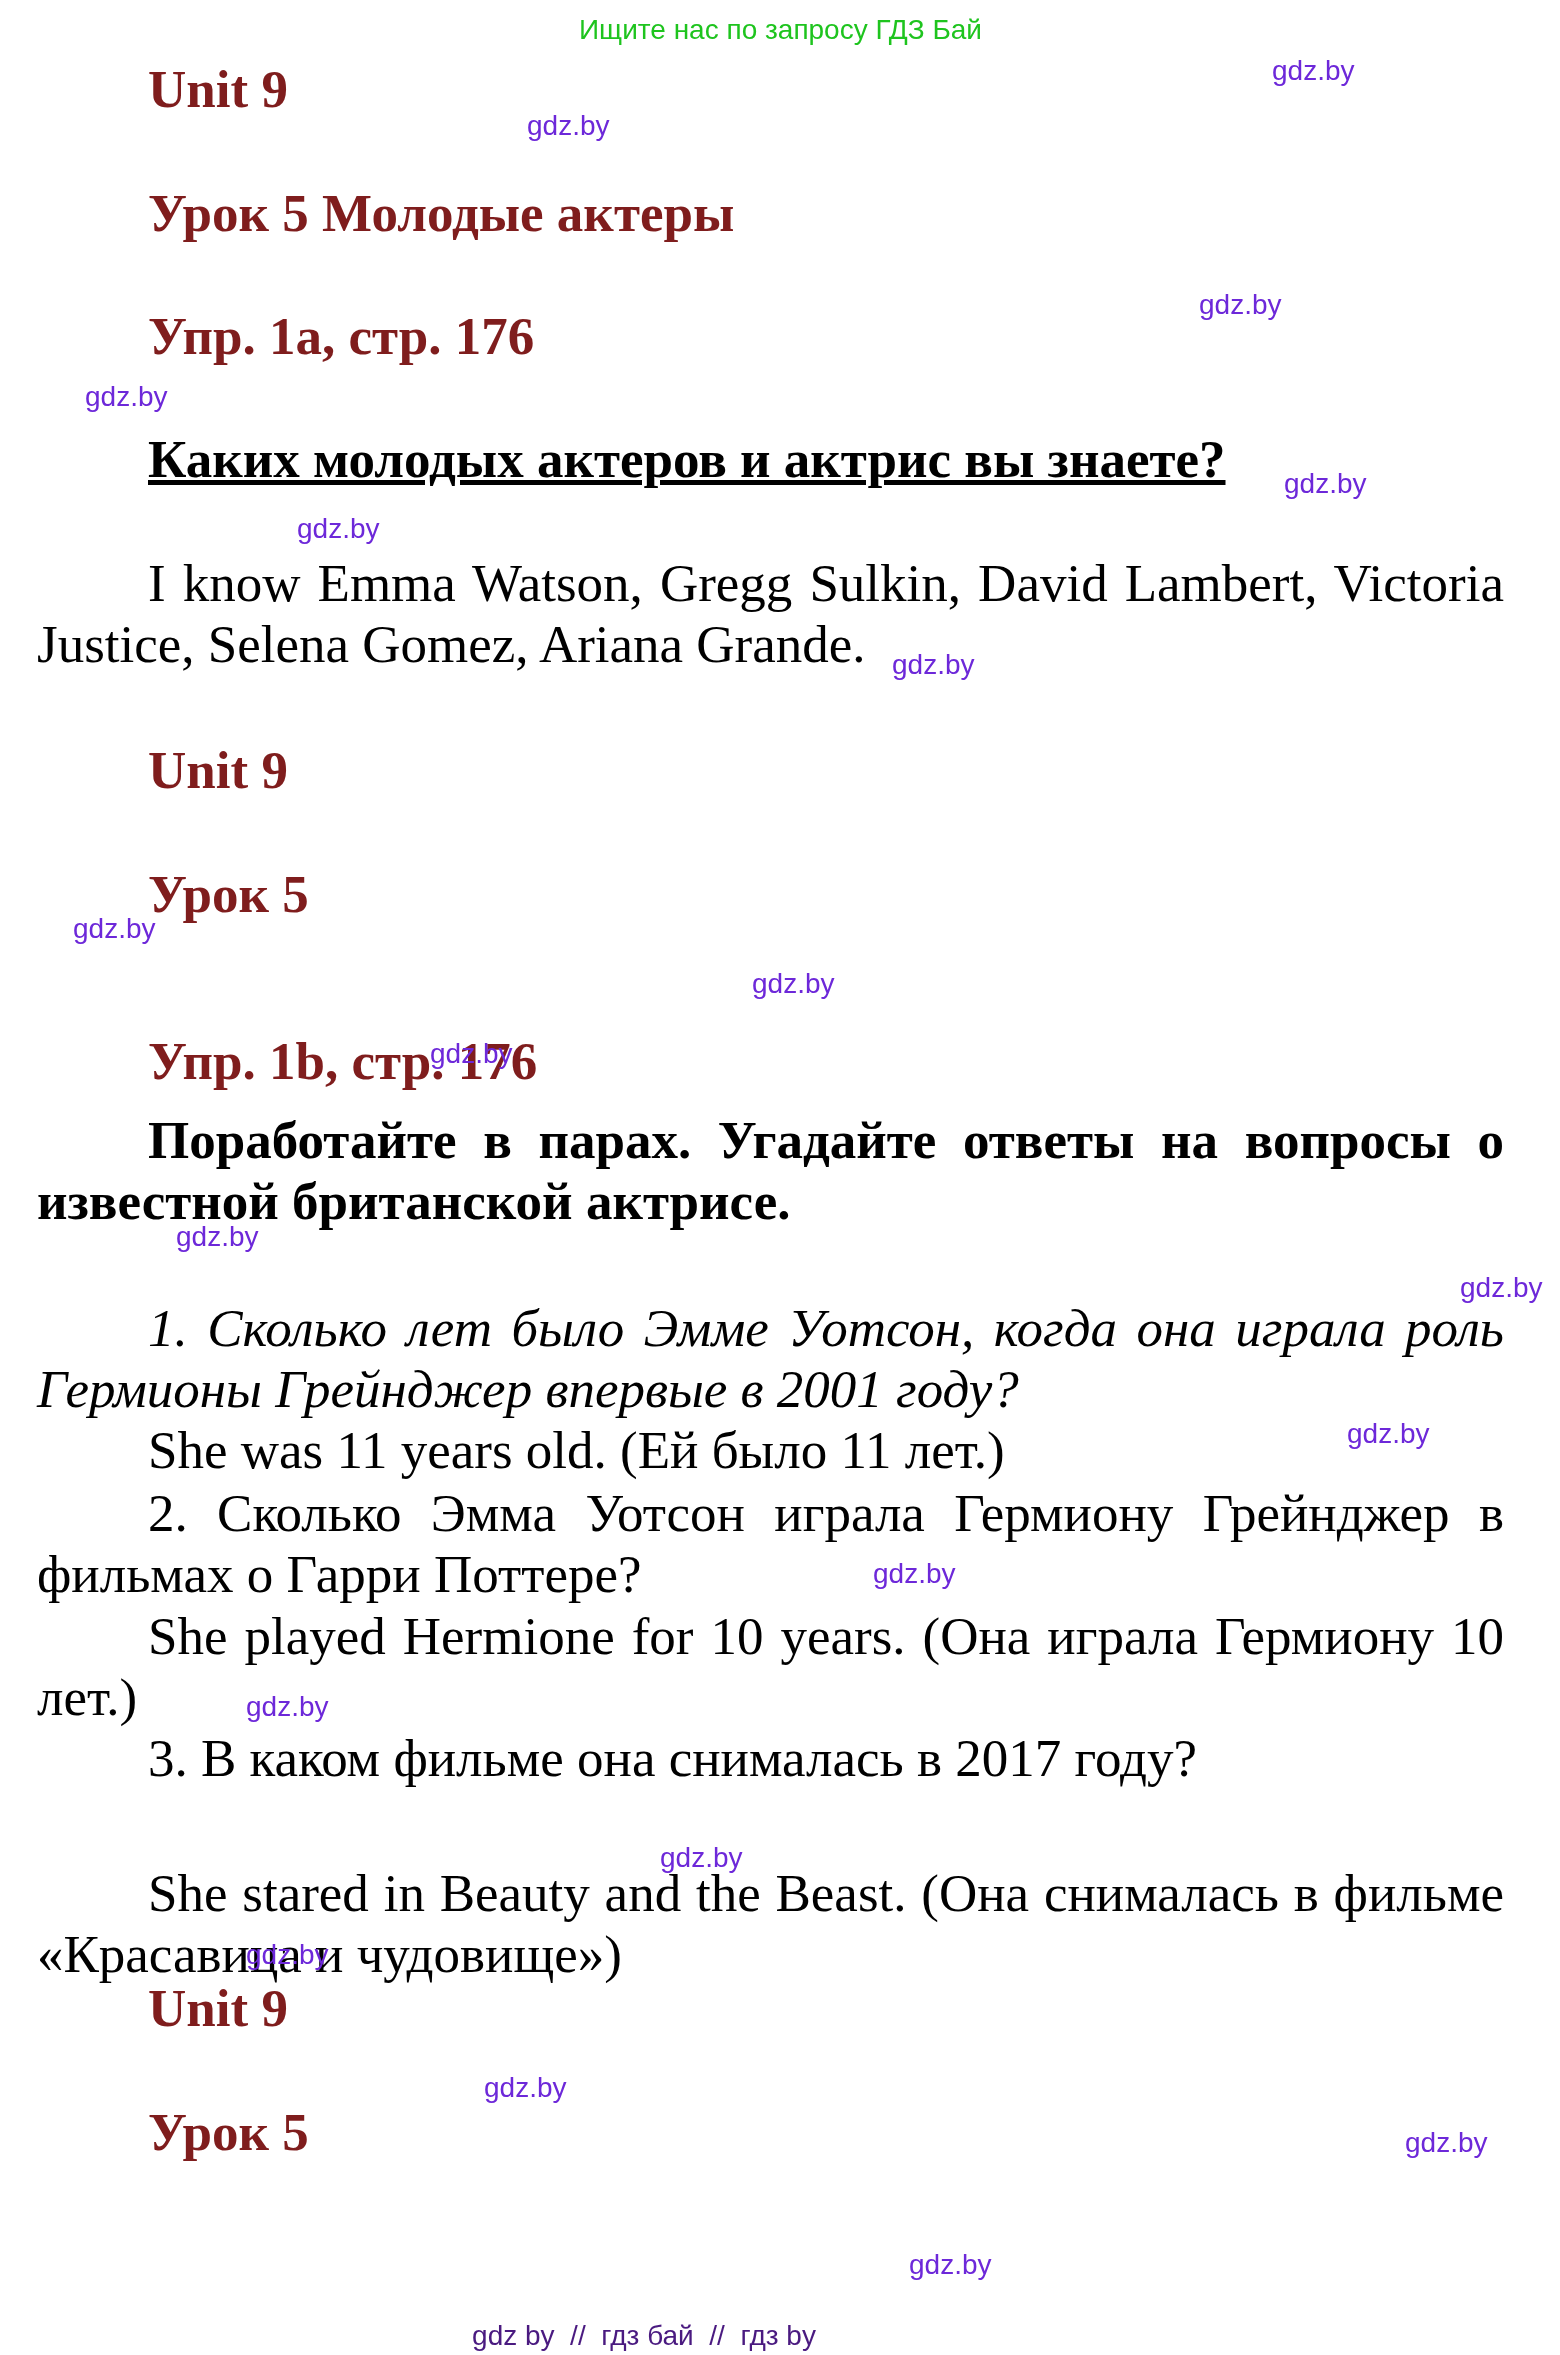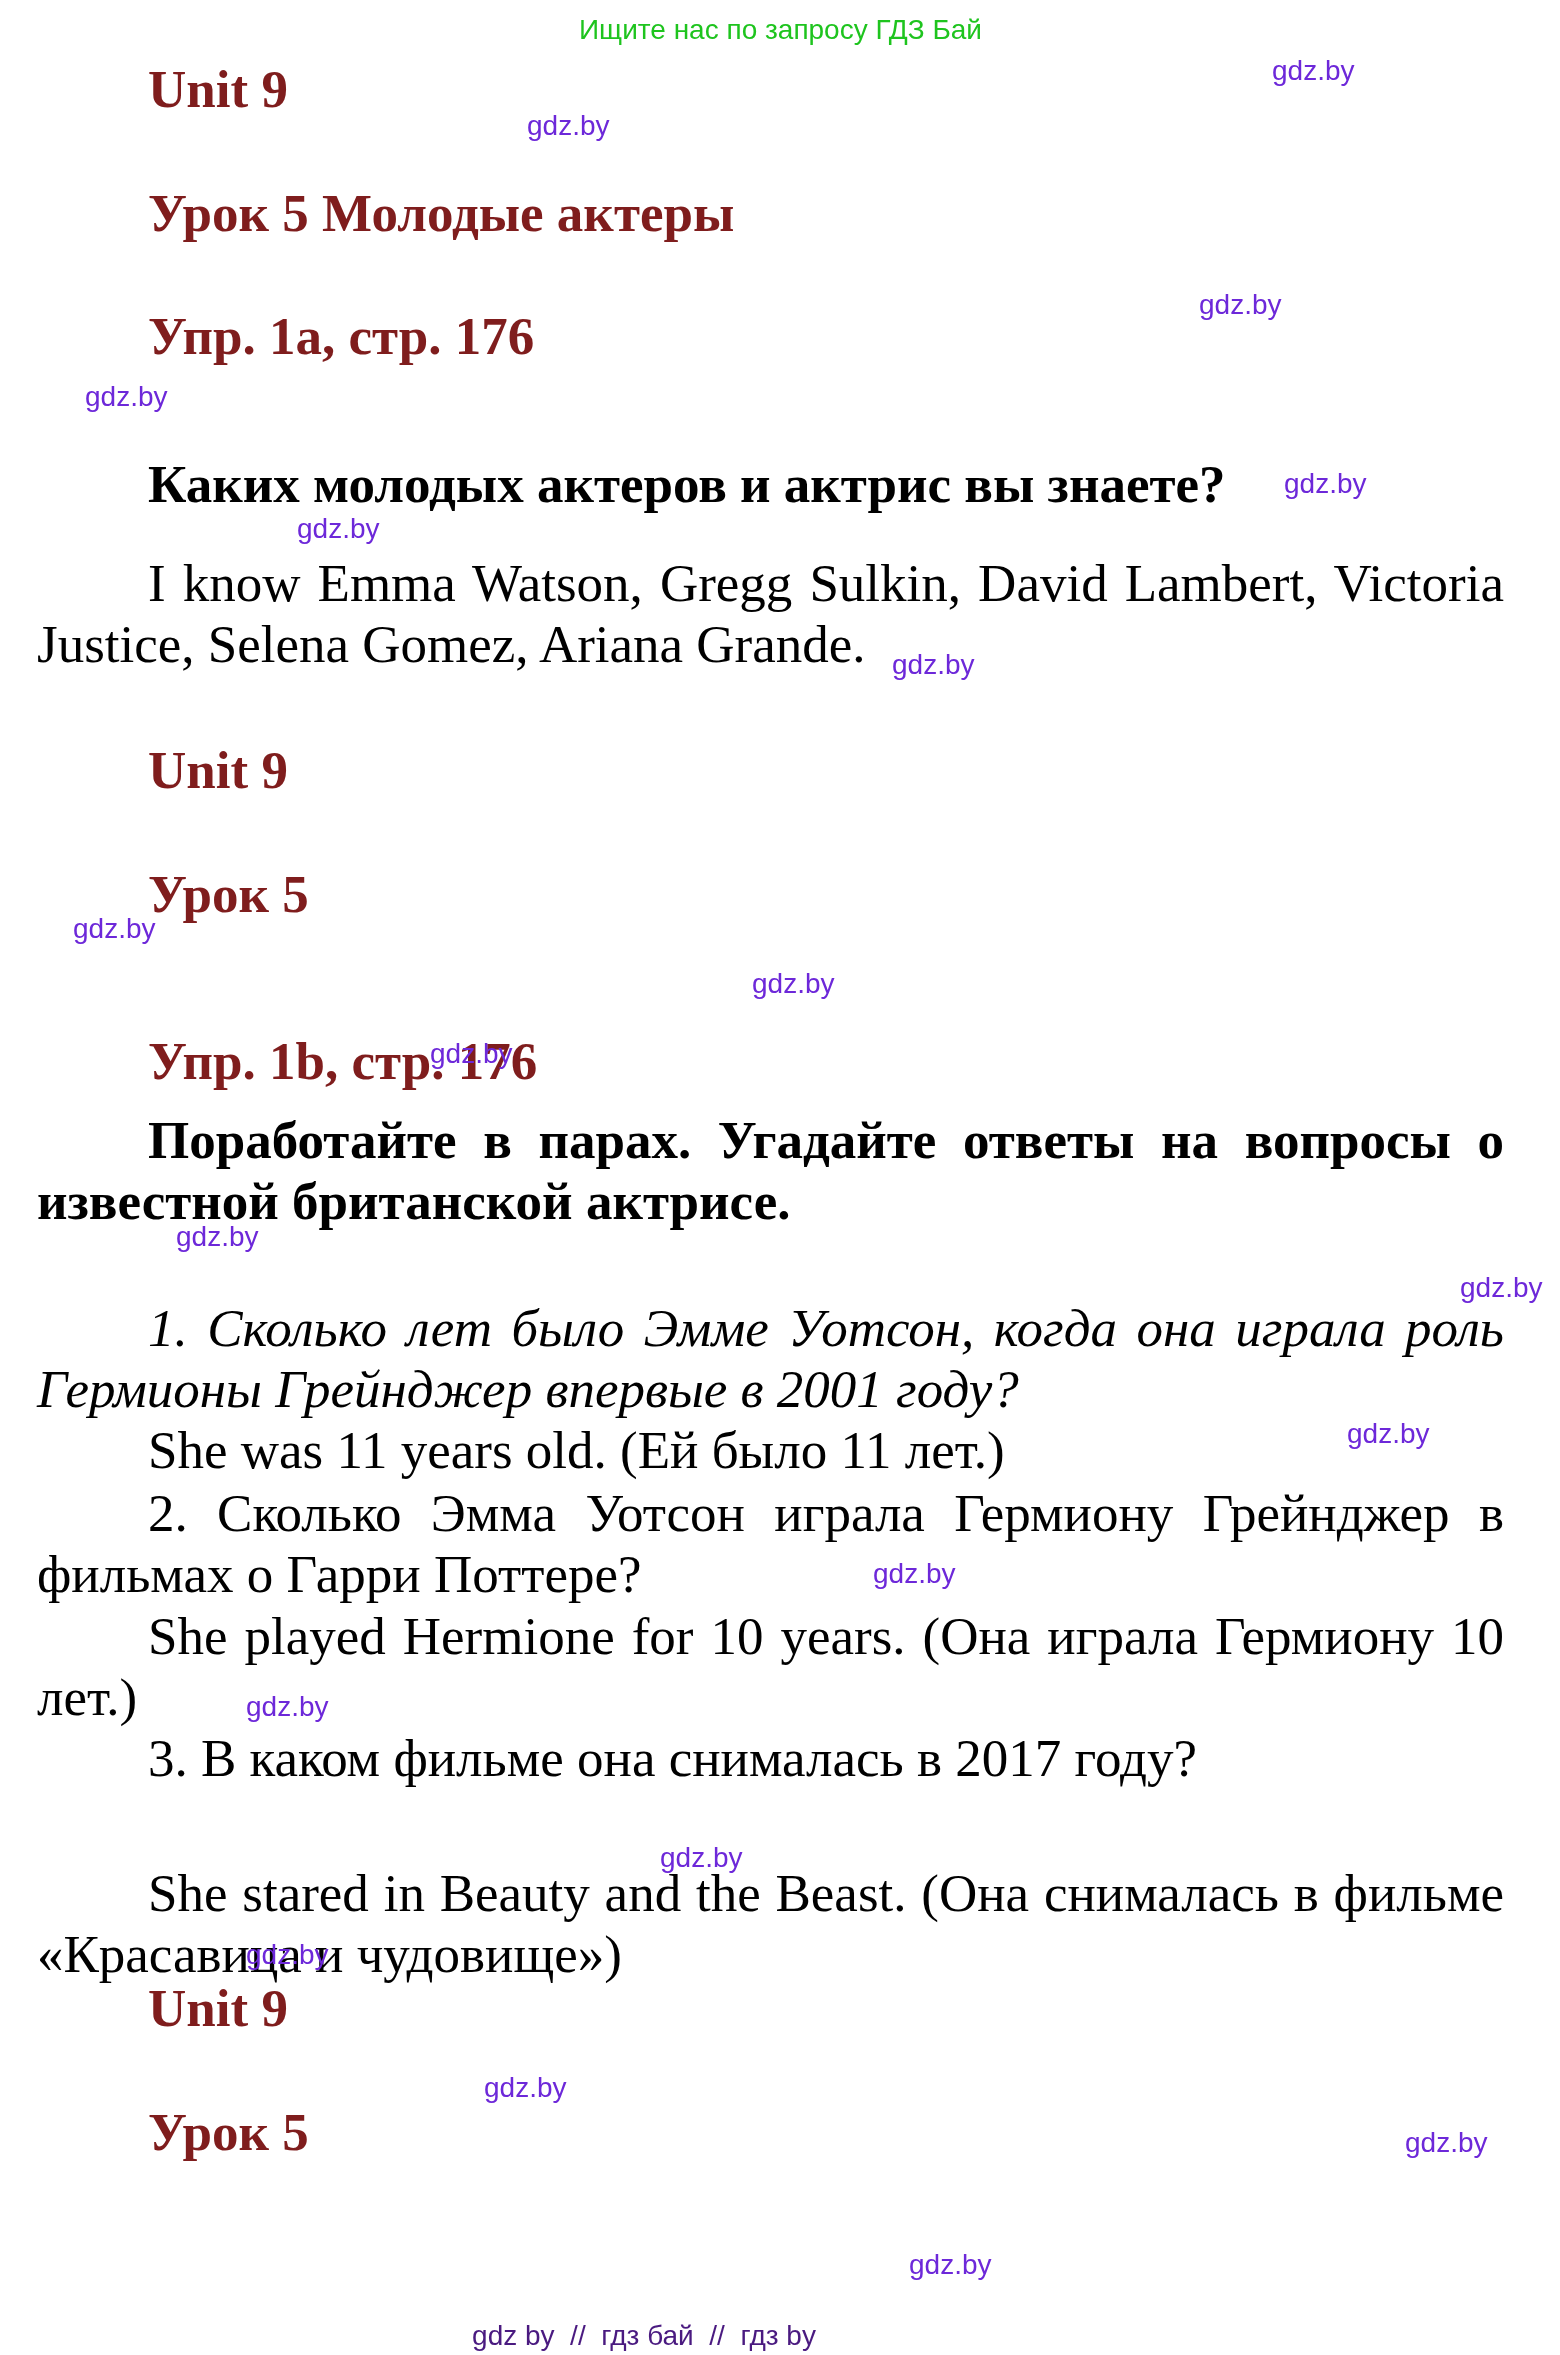--- a/index.html
+++ b/index.html
@@ -35,21 +35,21 @@
 </head>
 <body>
 
 <div class="page">
 
   <div class="top-banner" style="top:1.8px;">Ищите нас по запросу ГДЗ Бай</div>
 
   <div class="heading" style="top:59px;">Unit 9</div>
   <div class="heading" style="top:183px;">Урок 5 Молодые актеры</div>
   <div class="heading" style="top:306px;">Упр. 1a, стр. 176</div>
-  <p class="para bold" style="top:454px;">Каких молодых актеров и актрис вы знаете?</p>
+  <p class="para bold" style="top:429px;text-decoration:underline;">Каких молодых актеров и актрис вы знаете?</p>
   <p class="para" style="top:553px;">I know Emma Watson, Gregg Sulkin, David Lambert, Victoria Justice, Selena Gomez, Ariana Grande.</p>
 
   <div class="heading" style="top:740px;">Unit 9</div>
   <div class="heading" style="top:864px;">Урок 5</div>
   <div class="heading" style="top:987px;margin-top:44px;">Упр. 1b, стр. 176</div>
   <p class="para bold" style="top:1110px;">Поработайте в парах. Угадайте ответы на вопросы о известной британской актрисе.</p>
 
   <div>
     <p class="para" style="top:1298px;font-style:italic;">1. Сколько лет было Эмме Уотсон, когда она играла роль Гермионы Грейнджер впервые в 2001 году?</p>
     <p class="para" style="top:1420px;">She was 11 years old. (Ей было 11 лет.)</p>

